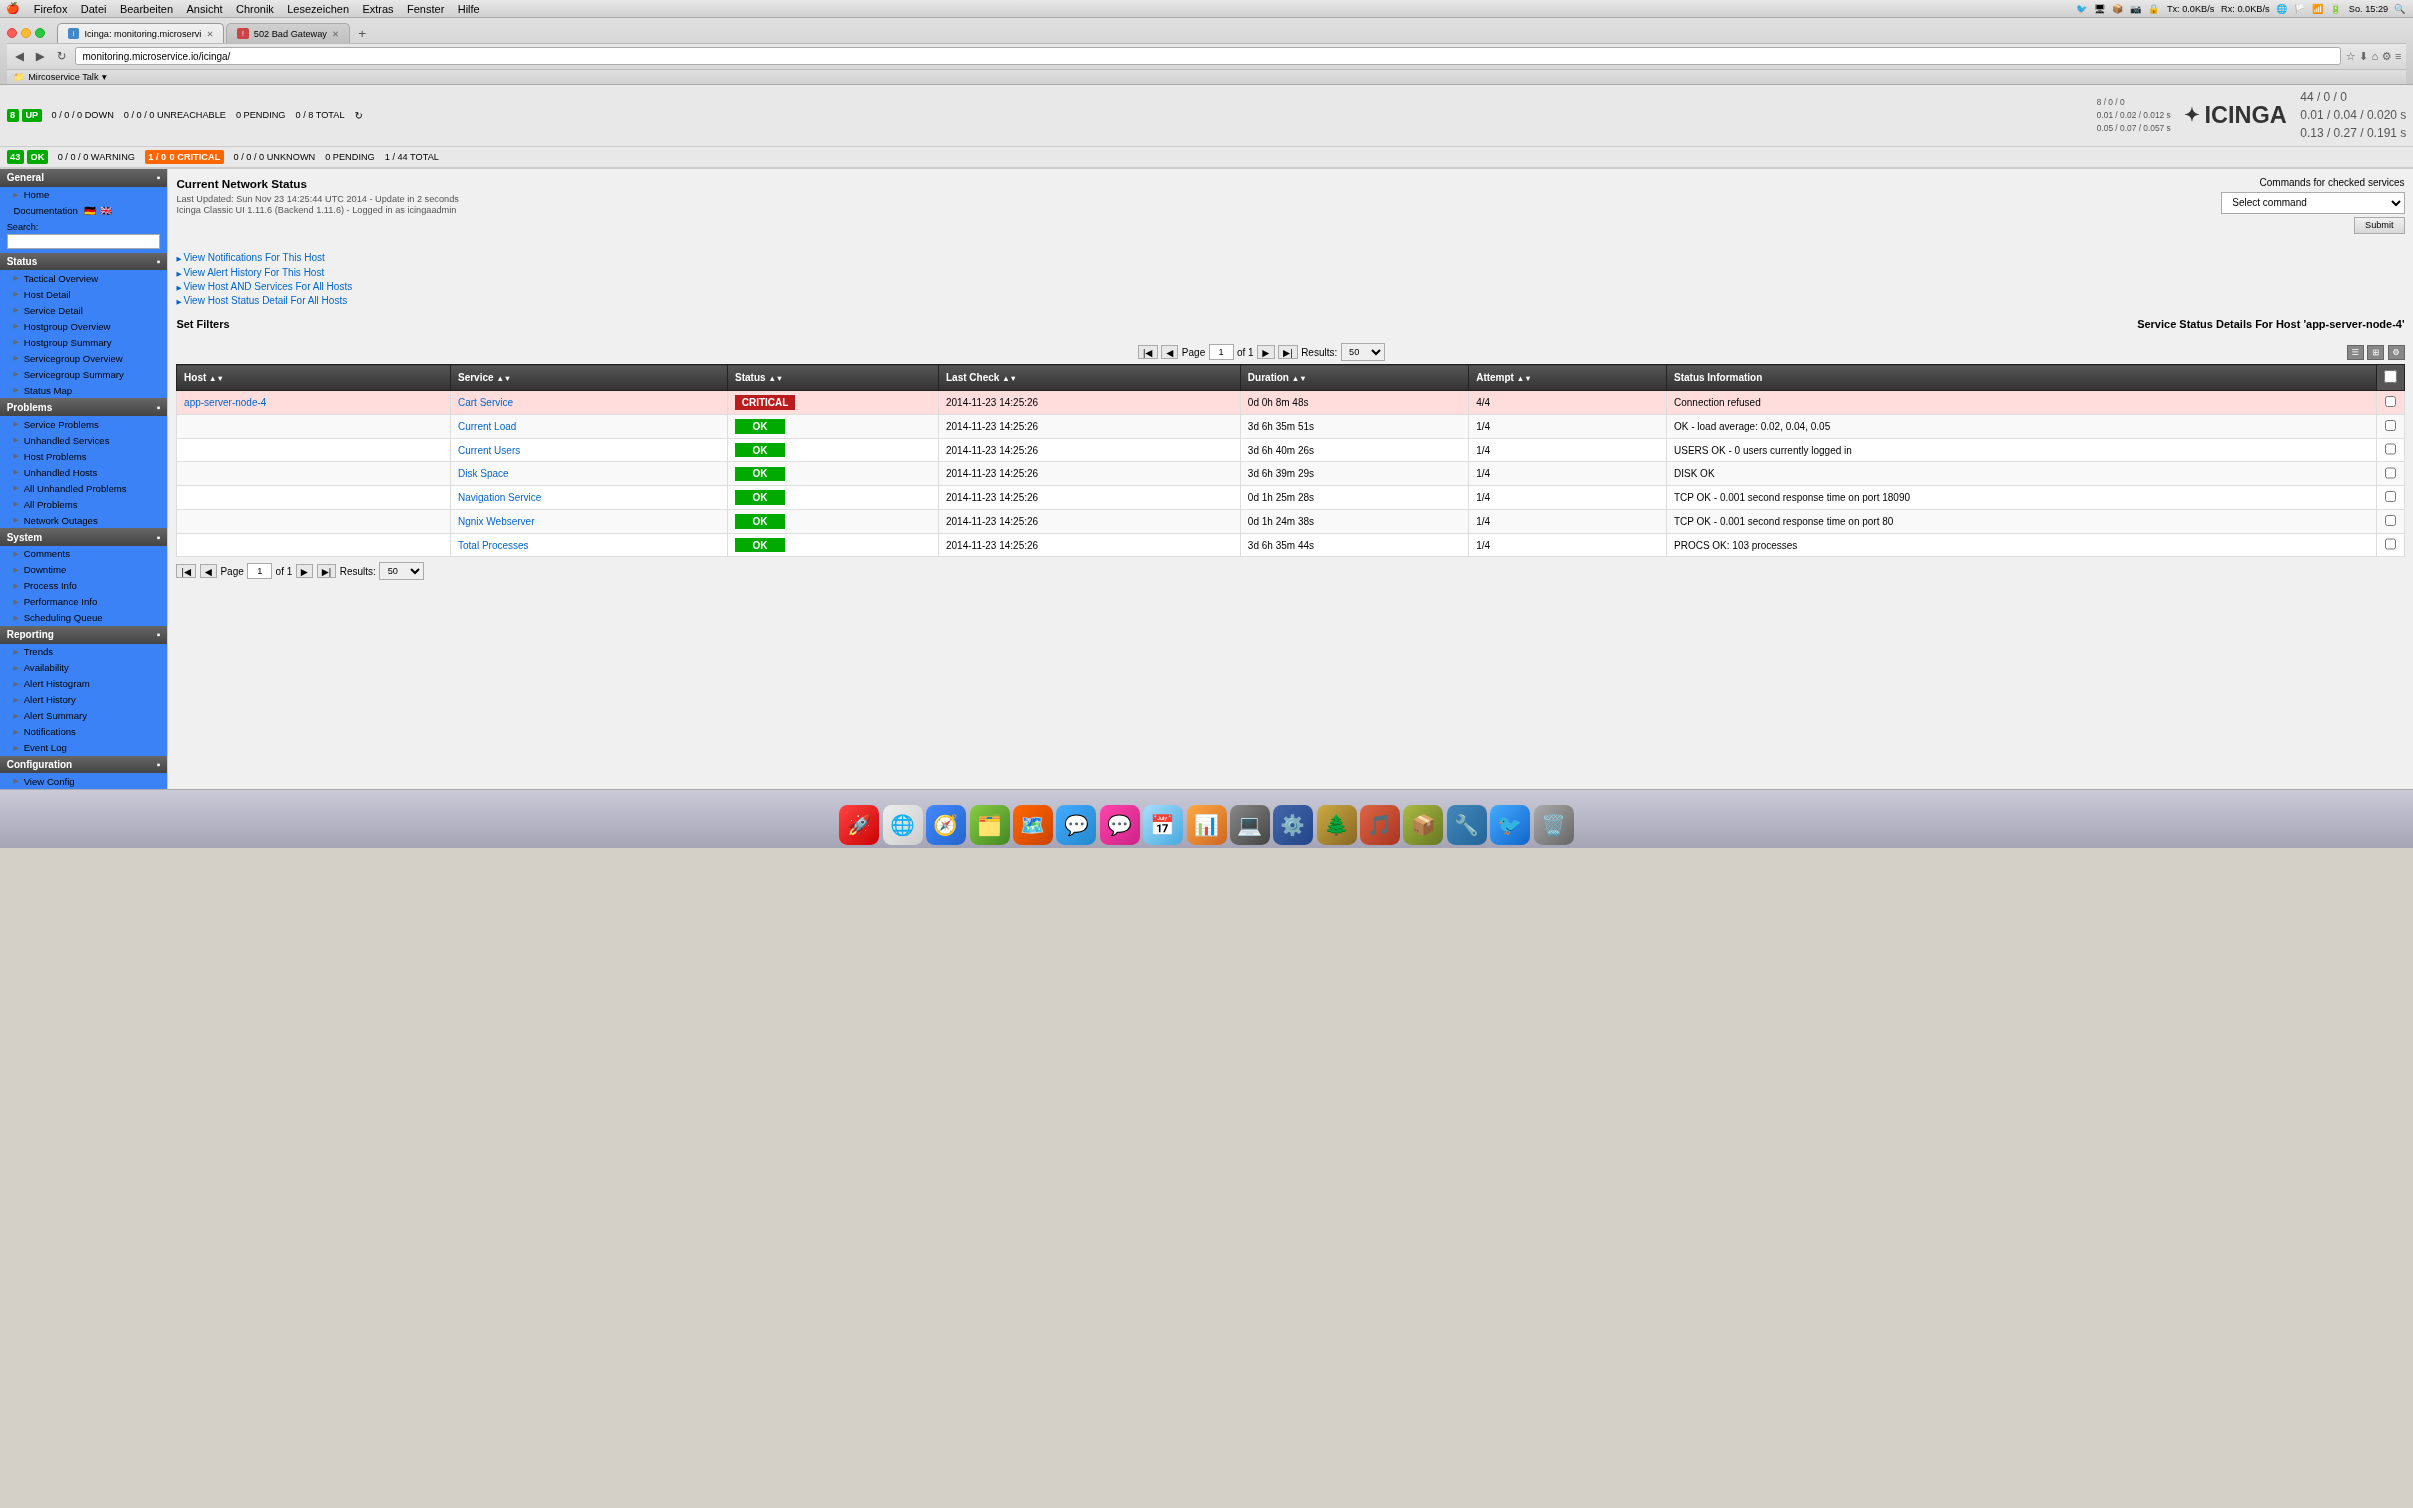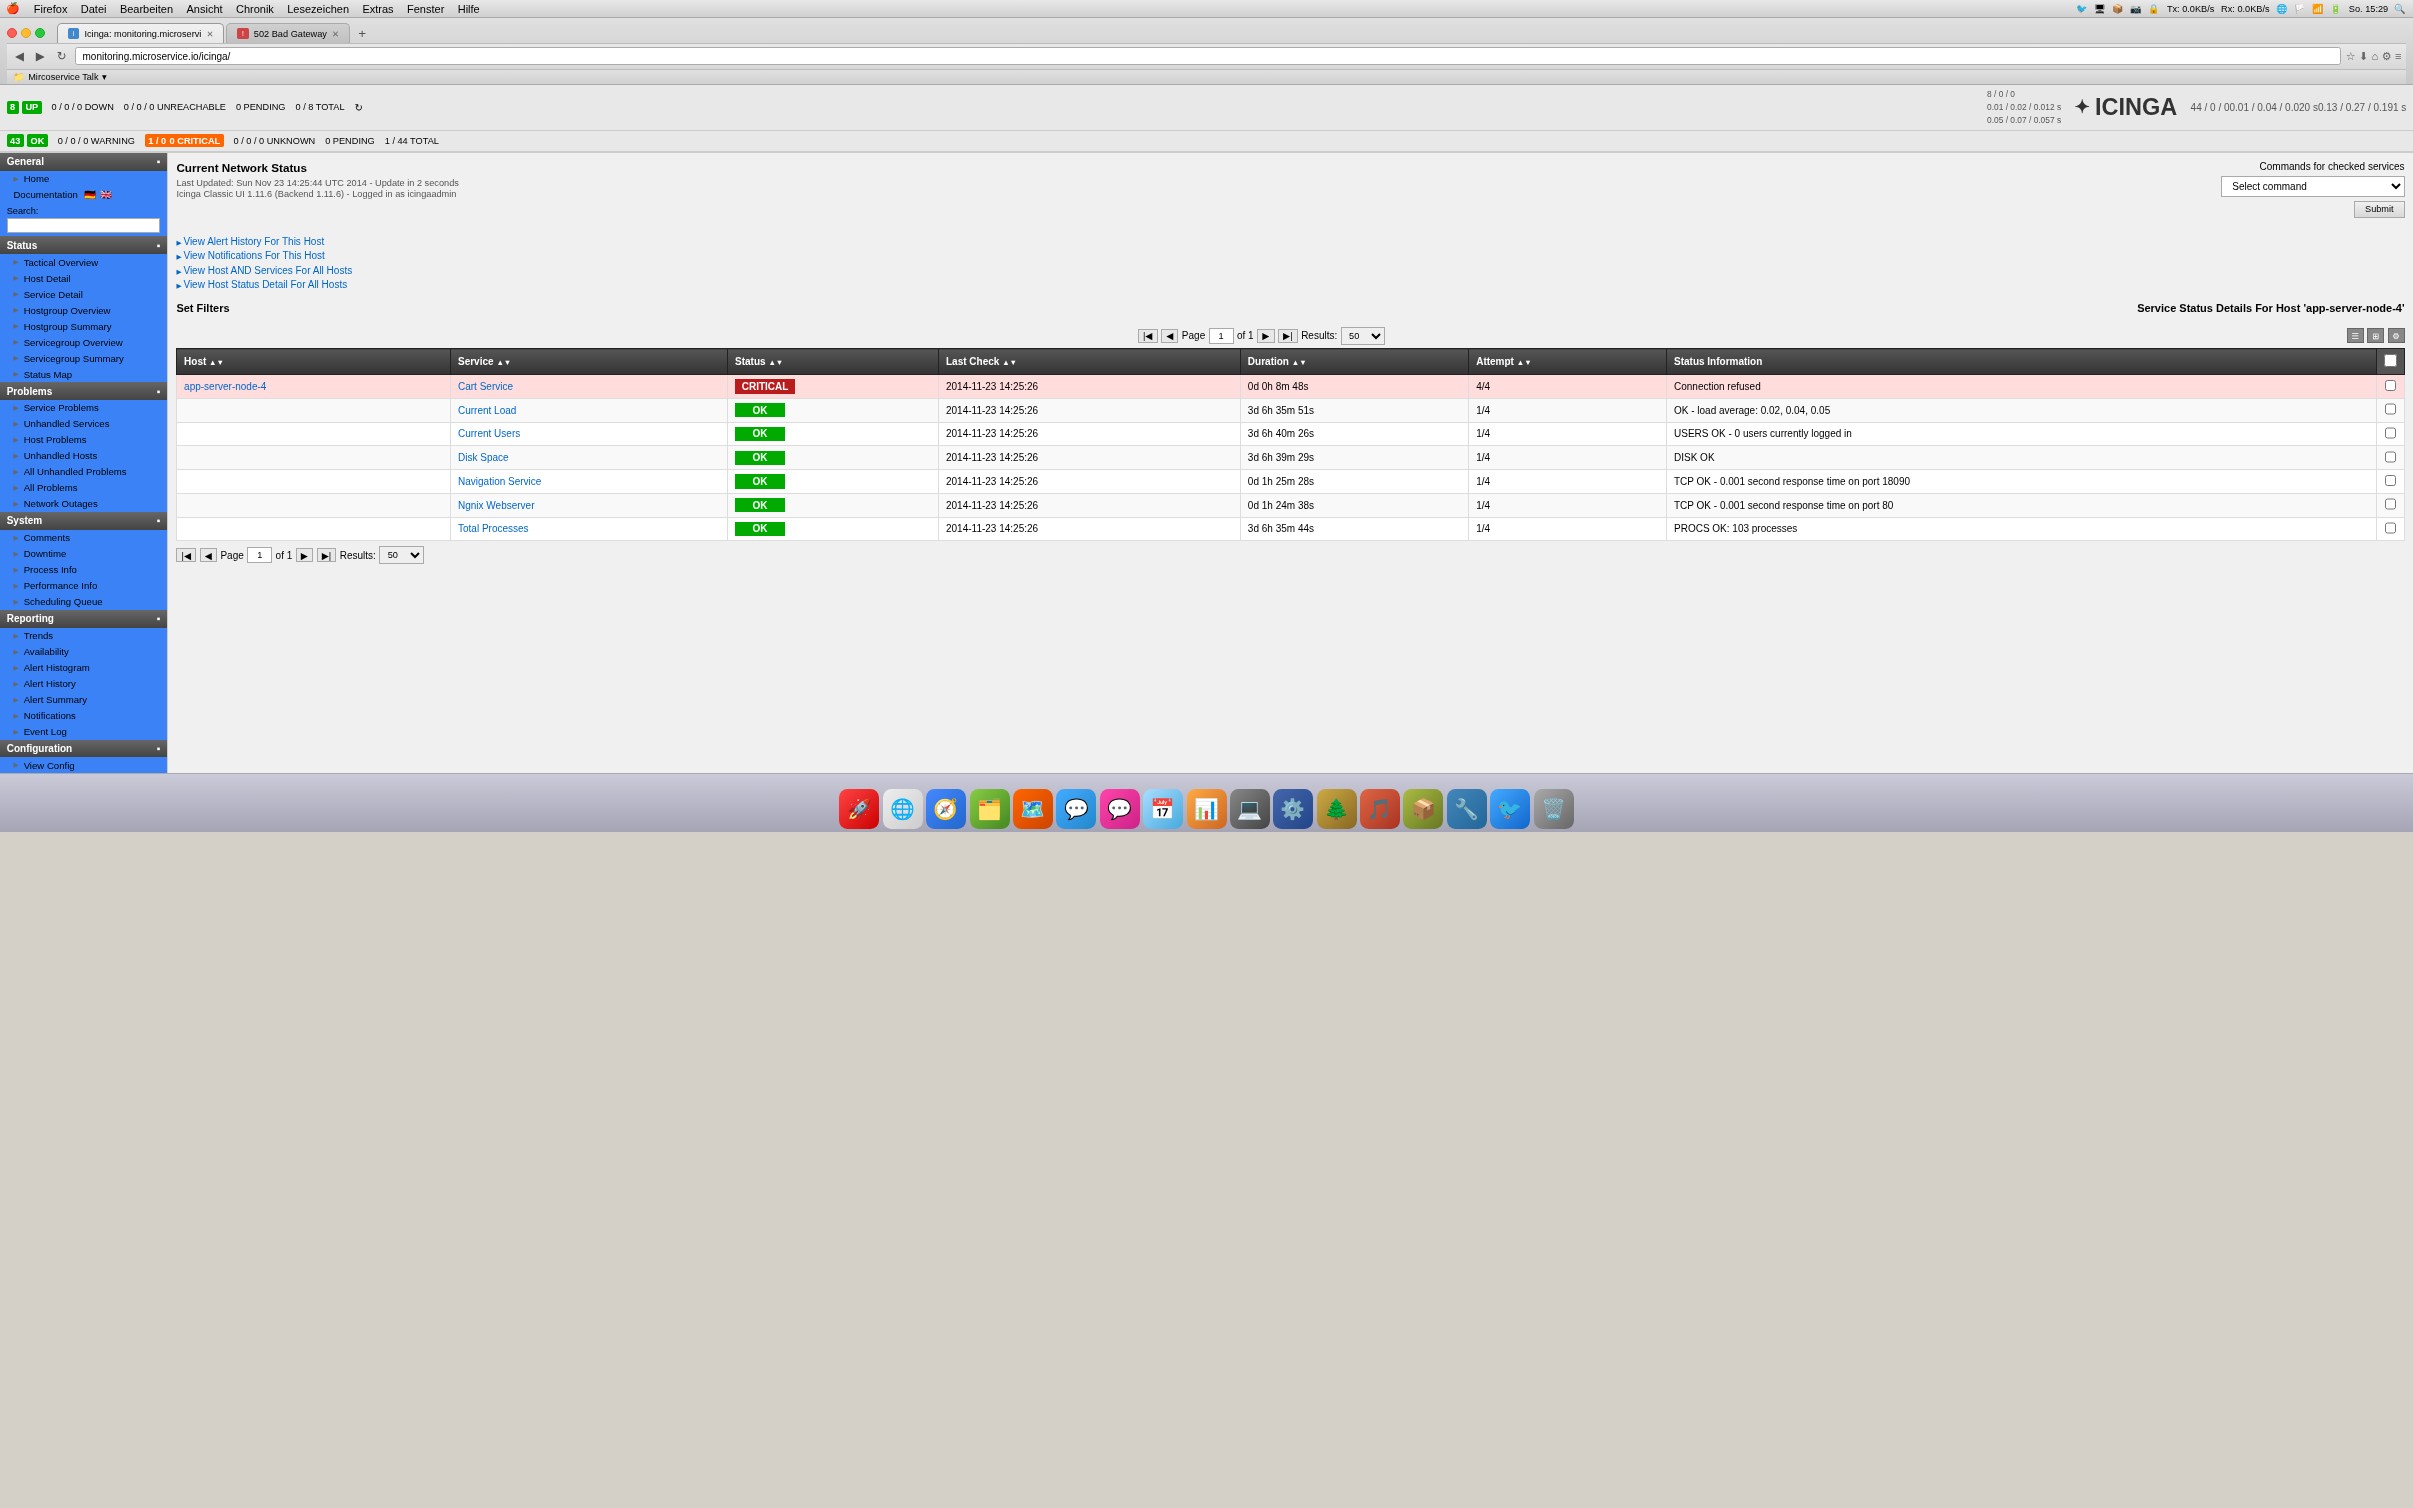--- a/index.html
+++ b/index.html
@@ -377,21 +377,21 @@
     <div class="icinga-logo-area">
       <div style="display:flex;flex-direction:column;font-size:8.4px;color:#555;line-height:1.5;">
         <span>8 / 0 / 0</span>
         <span>0.01 / 0.02 / 0.012 s</span>
         <span>0.05 / 0.07 / 0.057 s</span>
       </div>
       <div class="icinga-logo">
         <span>✦</span>
         <span style="font-size:23.5px;font-weight:bold;color:#333;">ICINGA</span>
       </div>
-      <div style="display:flex;flex-direction:row;font-size:10px;color:#555;line-height:1.5;">
+      <div style="display:flex;flex-direction:column;font-size:12px;color:#555;line-height:1.5;">
         <span>44 / 0 / 0</span>
         <span>0.01 / 0.04 / 0.020 s</span>
         <span>0.13 / 0.27 / 0.191 s</span>
       </div>
     </div>
   </div>
 
   <div class="status-bar">
     <div class="status-badge">
       <span style="background:#00aa00;color:white;padding:1.7px 3.4px;border-radius:1.7px;font-size:9.2px;font-weight:bold;">43</span>
@@ -549,22 +549,22 @@
       <div class="commands-section">
         <label>Commands for checked services</label>
         <select class="commands-select">
           <option>Select command</option>
         </select>
         <button class="submit-btn">Submit</button>
       </div>
     </div>
 
     <div class="action-links">
+      <a href="#">View Notifications For This Host</a>
       <a href="#">View Alert History For This Host</a>
-      <a href="#">View Notifications For This Host</a>
       <a href="#">View Host AND Services For All Hosts</a>
       <a href="#">View Host Status Detail For All Hosts</a>
     </div>
 
     <div style="display:flex;align-items:baseline;justify-content:space-between;margin-bottom:6.7px;">
       <div class="set-filters">Set Filters</div>
       <div class="service-table-title">Service Status Details For Host 'app-server-node-4'</div>
     </div>
 
     <div style="display:flex;align-items:center;justify-content:space-between;margin-bottom:3.4px;">

